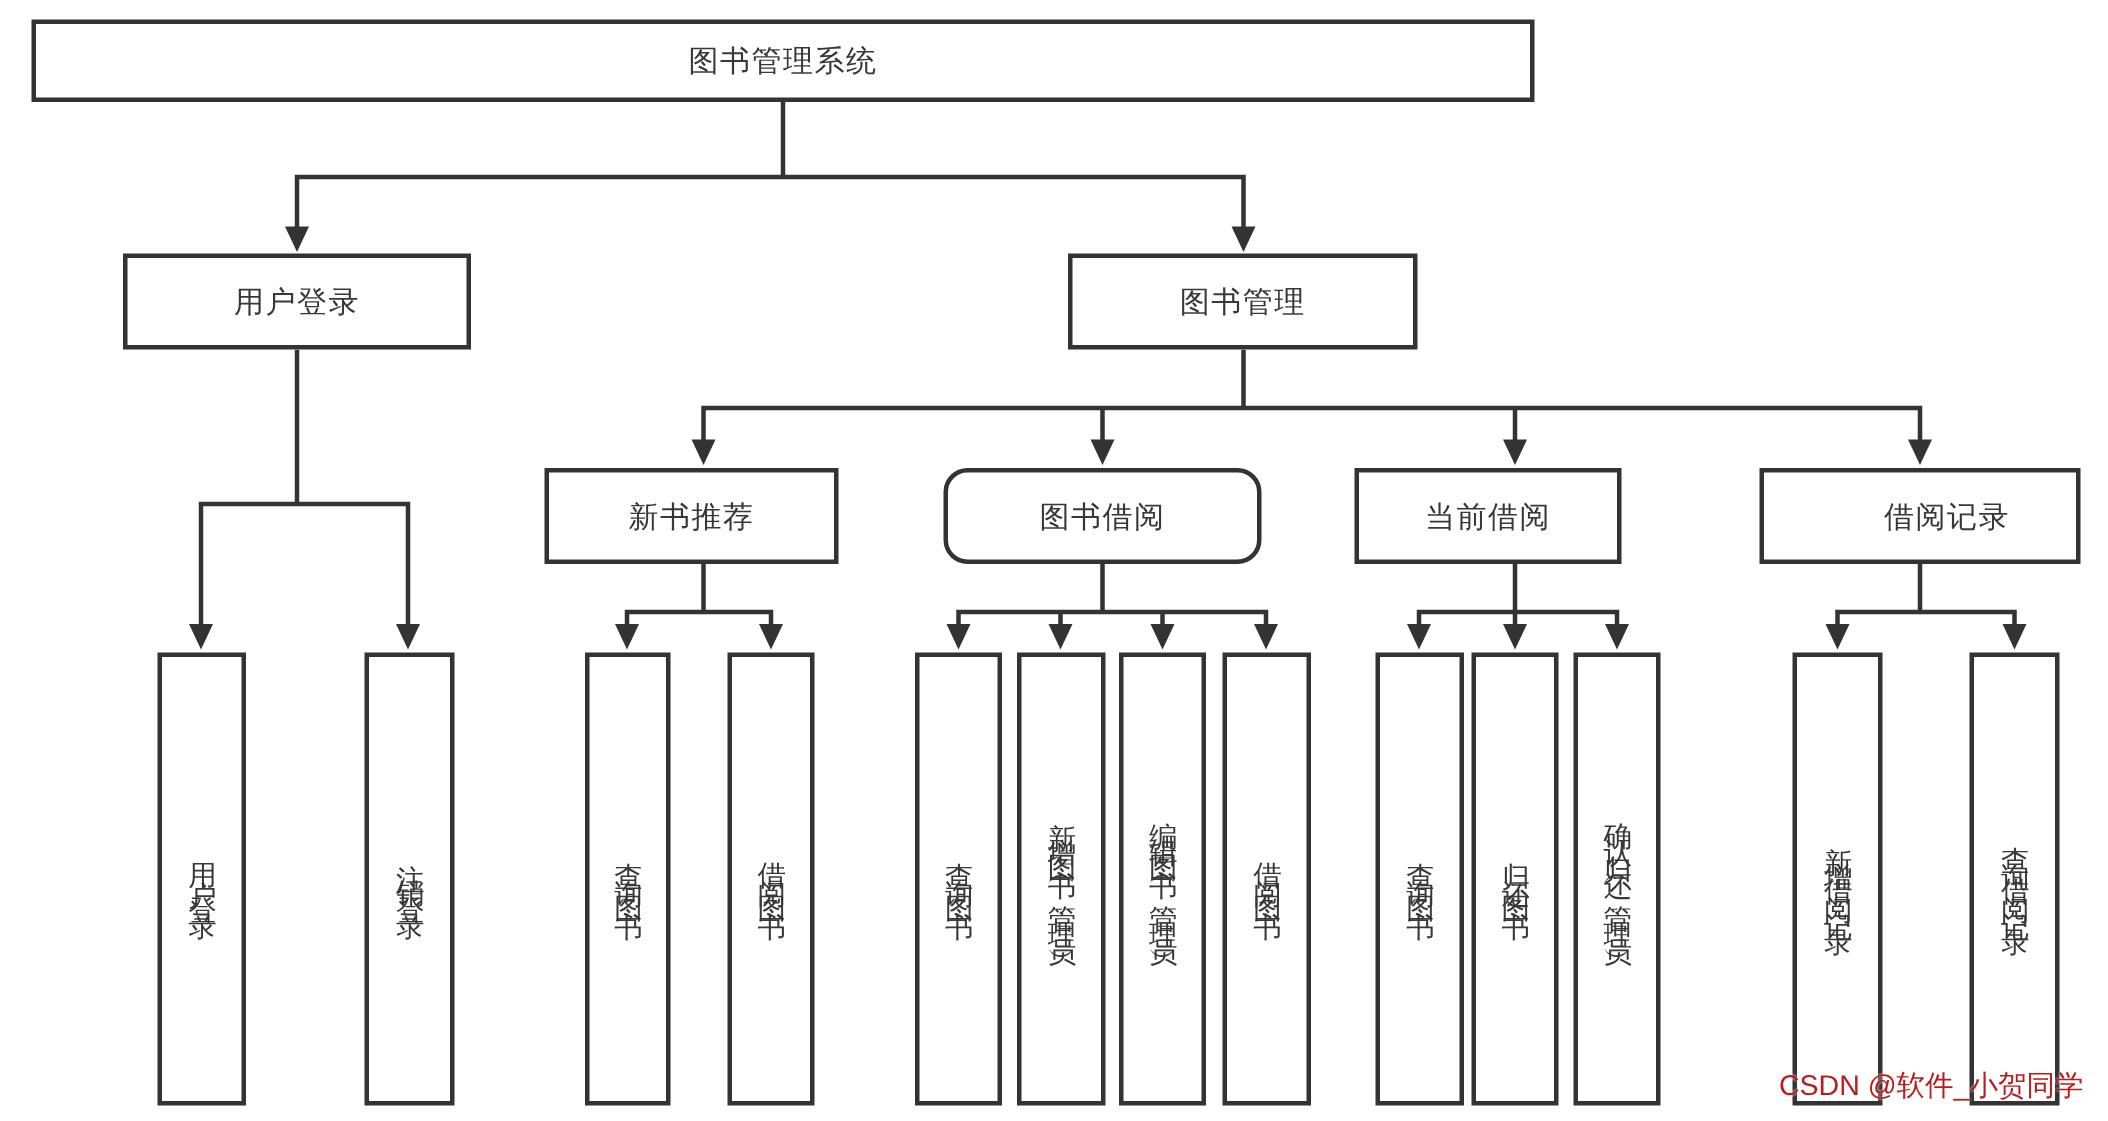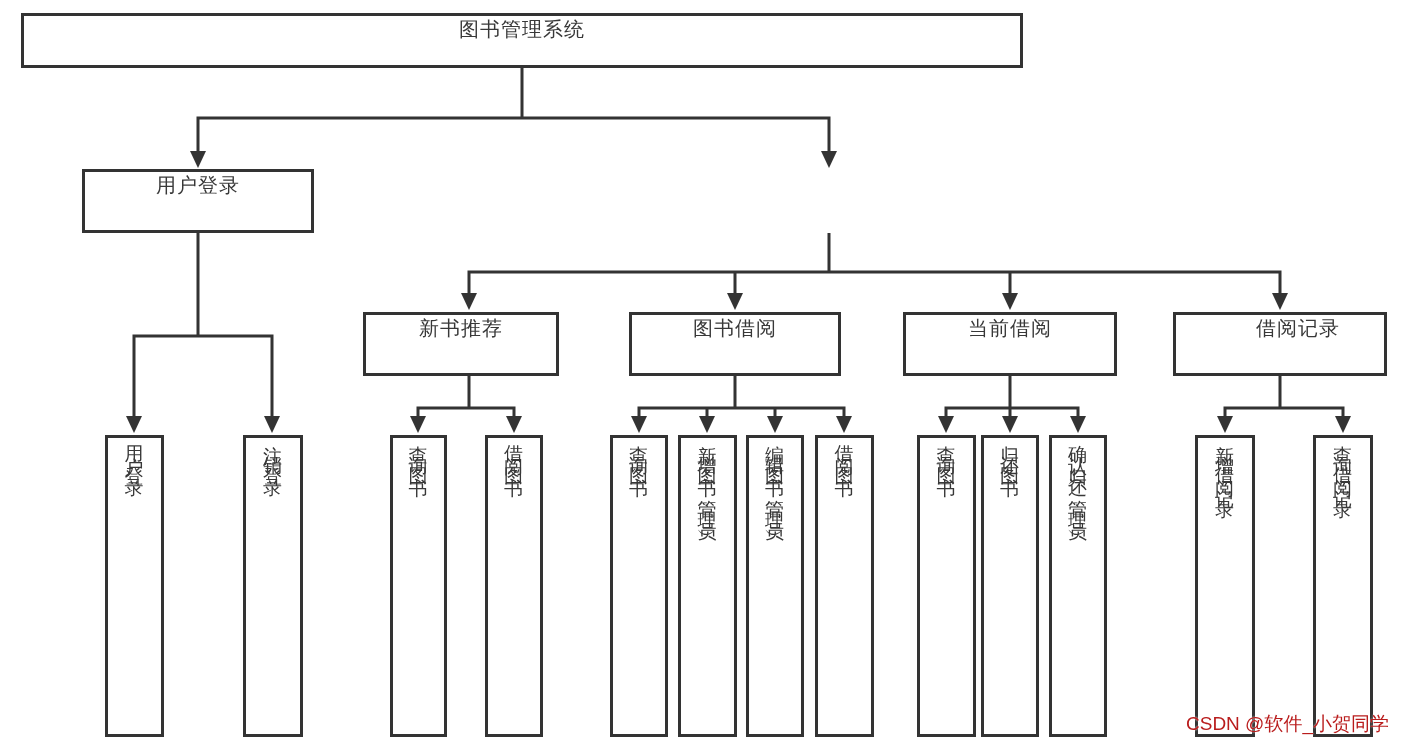--- a/index.html
+++ b/index.html
@@ -10,21 +10,21 @@
     font-family:"Liberation Sans", sans-serif;
     overflow:hidden;
   }
   .connectors{position:absolute;left:0;top:0;width:1405px;height:747px;}
   .box{
     position:absolute;
     box-sizing:border-box;
     border:3px solid #333333;
     background:#ffffff;
     display:flex;
-    align-items:flex-start;
+    align-items:center;
     justify-content:center;
     color:#383838;
   }
   .h-label{
     font-size:20px;
     letter-spacing:1px;
     white-space:nowrap;
   }
   .root{left:21px;top:13px;width:1002px;height:55px;}
   .lvl2a{left:82px;top:169px;width:232px;height:64px;}
@@ -111,28 +111,31 @@
     </g>
   </svg>
 
   <div class="box root">
     <span class="h-label">图书管理系统</span>
   </div>
 
   <div class="box lvl2a">
     <span class="h-label">用户登录</span>
   </div>
+  <div class="box lvl2b">
+    <span class="h-label">图书管理</span>
+  </div>
 
   <div class="box lvl3" style="left:363px;width:196px;">
     <span class="h-label">新书推荐</span>
   </div>
-  <div class="box lvl3" style="left:629px;width:212px;">
+  <div class="box lvl3" style="left:629px;width:212px;border-radius:16px;">
     <span class="h-label">图书借阅</span>
   </div>
-  <div class="box lvl3" style="left:903px;width:214px;">
+  <div class="box lvl3" style="left:903px;width:178px;">
     <span class="h-label">当前借阅</span>
   </div>
   <div class="box lvl3" style="left:1173px;width:214px;padding-left:36px;">
     <span class="h-label">借阅记录</span>
   </div>
 
   <div class="box leaf" style="left:105px;width:59px;">
     <span class="v-label">用户登录</span>
   </div>
   <div class="box leaf" style="left:243px;width:60px;">

